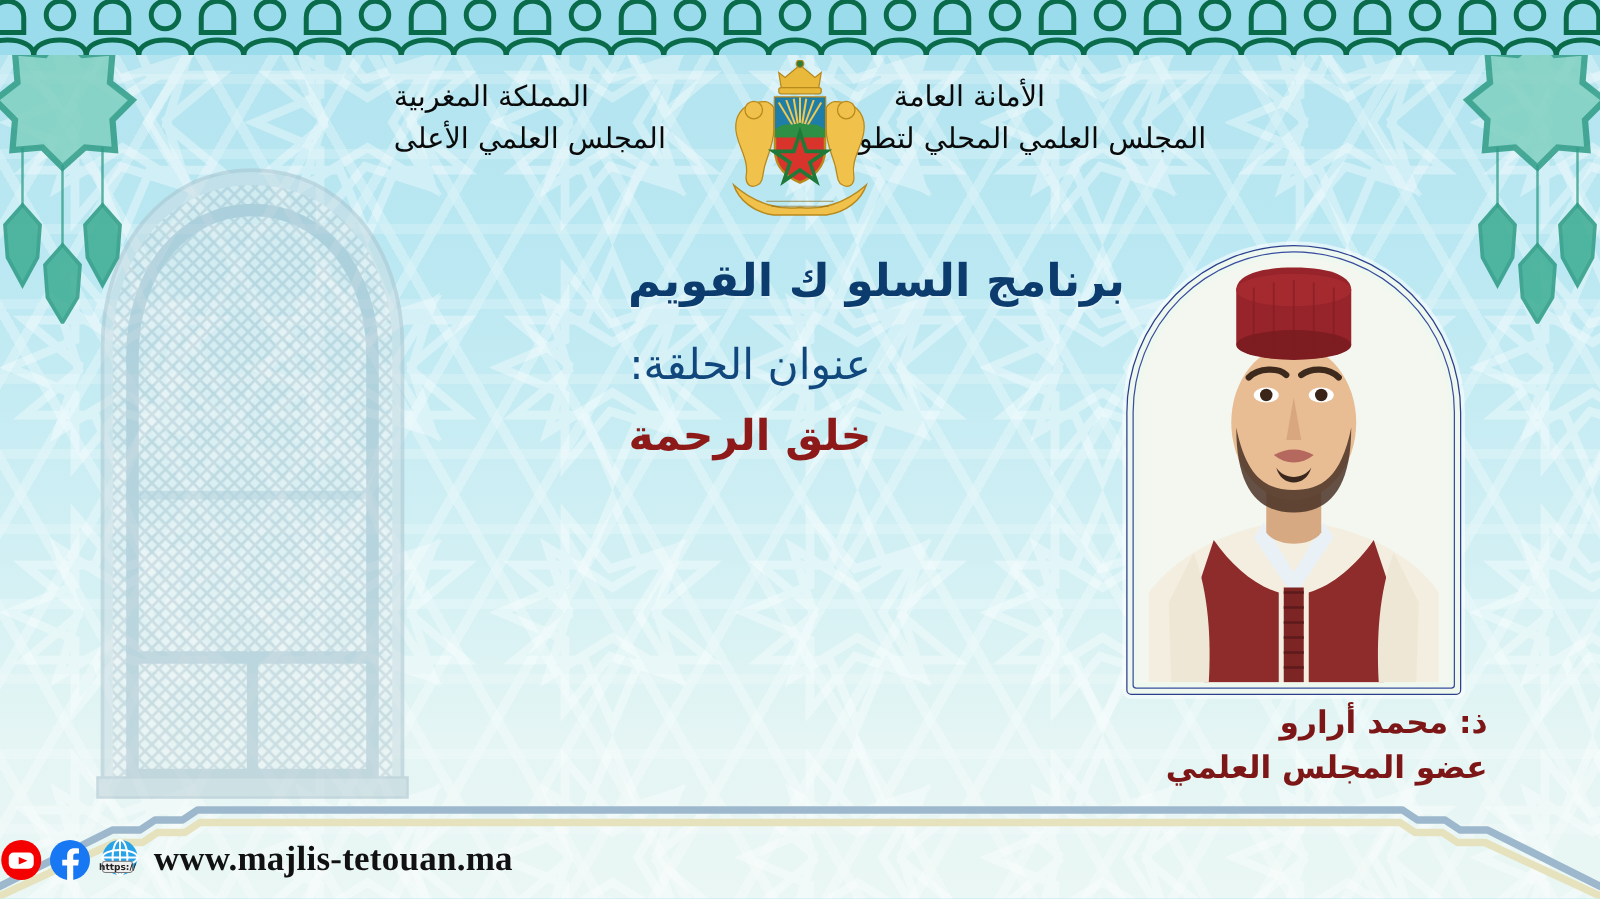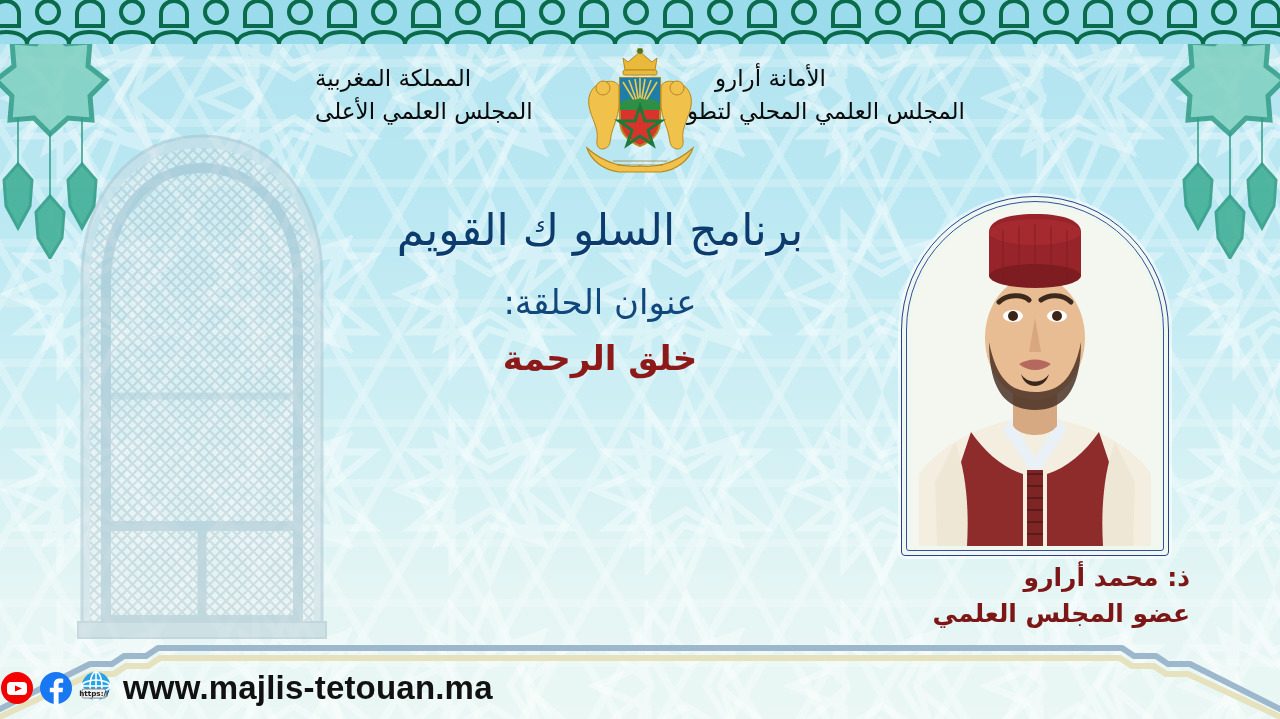--- a/index.html
+++ b/index.html
@@ -58,23 +58,24 @@
   }
   .hdr-text.right{text-align:left;direction:rtl;}
   .emblem{width:150px;height:125px;flex:0 0 150px;}
 
   
   .titles{
     position:absolute;left:300px;top:205px;width:600px;
     text-align:center;z-index:9;direction:rtl;
   }
   .prog-title{
-    font-size:44px;font-weight:normal;color:#0c3c6e;
+    font-size:36px;font-weight:bold;color:#0c3c6e;
     letter-spacing:0px;line-height:1.15;margin:0 0 26px 0;
     text-shadow:0 1px 0 rgba(255,255,255,.35);
+    text-align:right;
   }
   .ep-label{
     font-size:34px;color:#10477c;margin:0 0 12px 0;line-height:1.2;text-align:center;
   }
   .ep-title{
     font-size:34px;color:#8e1919;font-weight:600;margin:16px;line-height:1.2;
   }
 
   
   .photo-wrap{
@@ -107,22 +108,22 @@
 
   
   .footer-frame{position:absolute;left:0;bottom:0;width:1280px;height:85px;z-index:4;}
   .footer-band{
     position:absolute;left:0;bottom:0;width:1280px;height:62px;
     display:flex;align-items:center;gap:9px;z-index:10;
     direction:ltr;
   }
   .social{display:flex;align-items:center;gap:5px;}
   .site-url{
-    font-size:33px;font-weight:bold;color:#111;letter-spacing:.2px;
-    font-family:Liberation Sans, sans-serif;
+    font-size:28px;font-weight:bold;color:#111;letter-spacing:.2px;
+    font-family:Liberation Serif, serif;
   }
 </style>
 </head>
 <body>
 
 <div id="slide">
 
   <div class="bg-pattern"></div>
   <svg class="bg-stars" viewBox="0 0 1280 719" preserveAspectRatio="none">
     <defs>
@@ -265,21 +266,21 @@
       <path d="M34,492 L34,156 C34,90 74,40 130,40 C186,40 226,90 226,156 L226,492 Z" fill="none" stroke="#9fbccb" stroke-width="10"></path>
       <line x1="34" y1="398" x2="226" y2="398" stroke="#9fbccb" stroke-width="10"></line>
       <line x1="130" y1="398" x2="130" y2="492" stroke="#9fbccb" stroke-width="9"></line>
       <line x1="34" y1="268" x2="226" y2="268" stroke="#9fbccb" stroke-width="7" opacity=".6"></line>
       <rect x="6" y="494" width="248" height="16" fill="#b8cfd8" stroke="#a3bdc9" stroke-width="2"></rect>
     </g>
   </svg>
 
   <div class="header">
     <div class="hdr-text right">
-      <div>الأمانة أرارو</div>
+      <div>الأمانة العامة</div>
       <div>المجلس العلمي المحلي لتطوان</div>
     </div>
 
     <svg class="emblem" viewBox="0 0 150 125">
 
       <g fill="#e8b93a" stroke="#b8891c" stroke-width="1">
         <path d="M63,14 L75,4 L87,14 L92,10 L90,22 L60,22 L58,10 Z"></path>
         <rect x="58" y="22" width="34" height="5" rx="2"></rect>
         <circle cx="75" cy="3" r="3" fill="#2f7d3a"></circle>
       </g>

